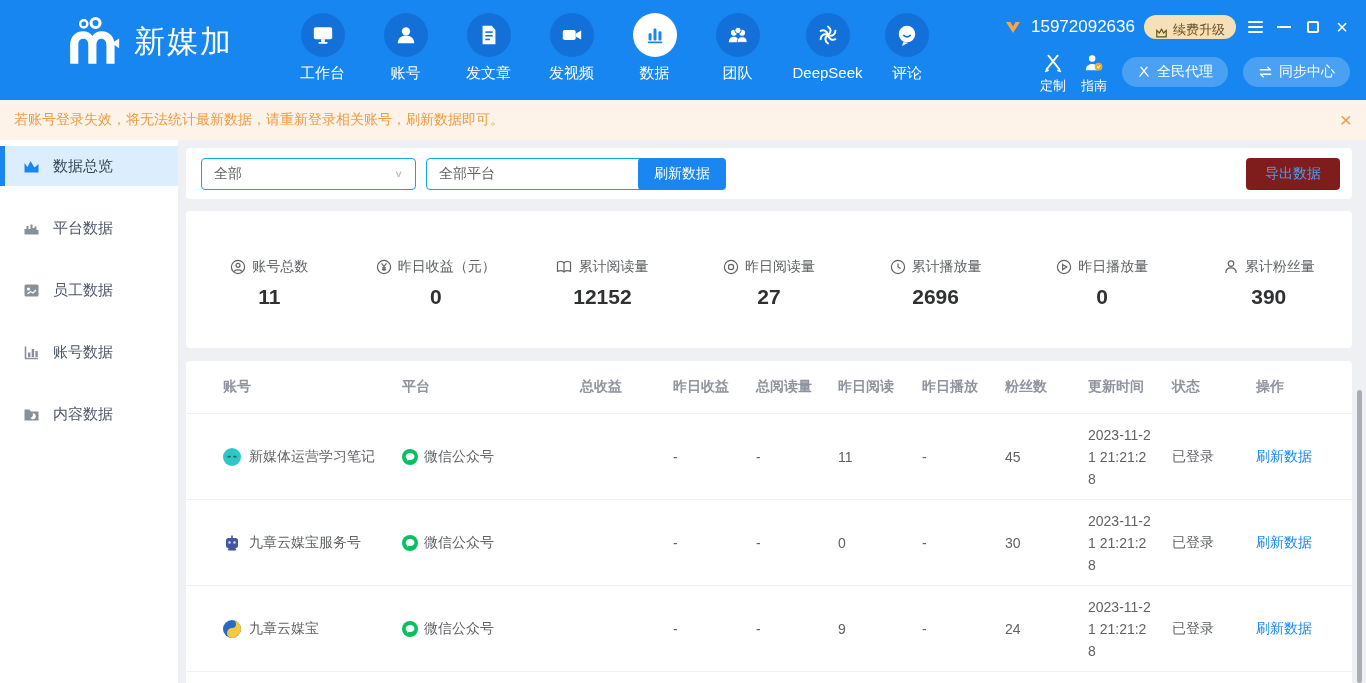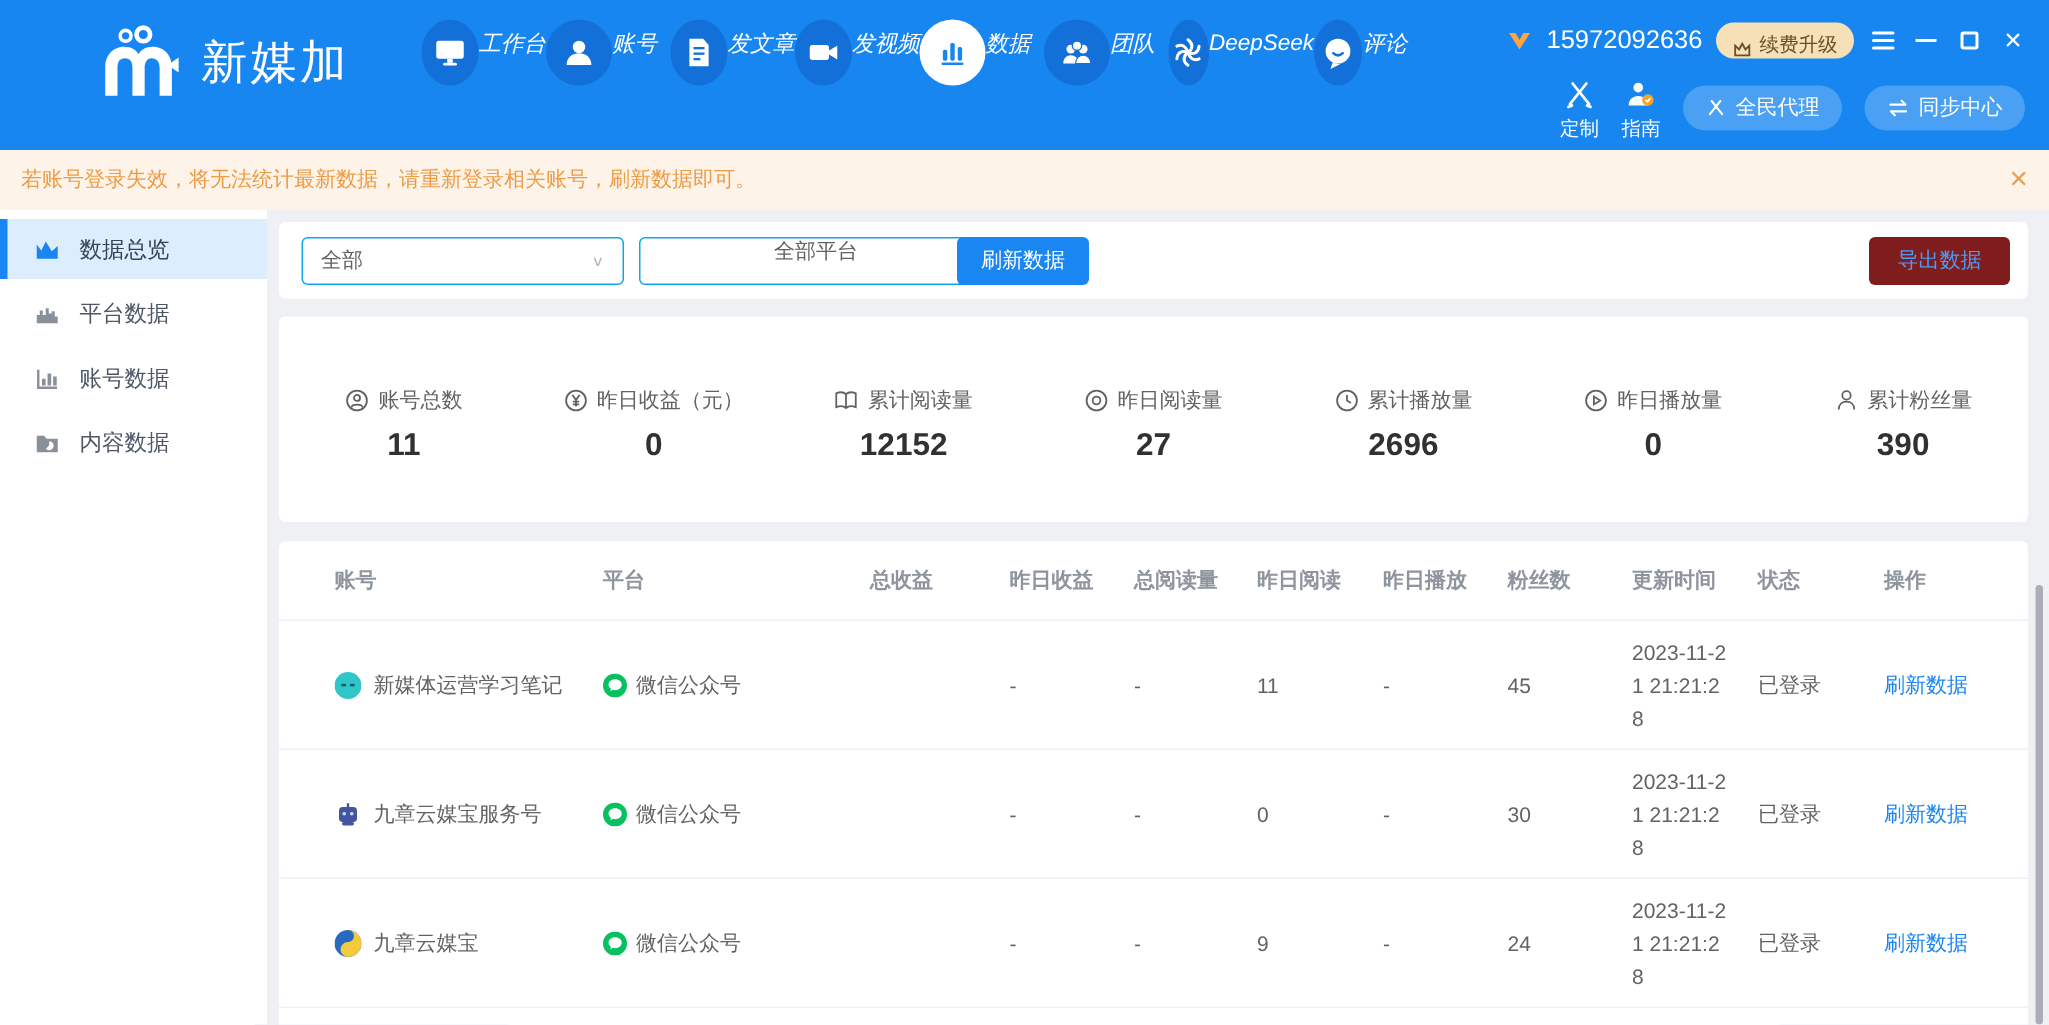--- a/index.html
+++ b/index.html
@@ -4,21 +4,21 @@
 <style>
   * { margin:0; padding:0; box-sizing:border-box; }
   html,body { width:1366px; height:683px; overflow:hidden; }
   body { position:relative; font-family:"Liberation Sans","DejaVu Sans",sans-serif; background:#eef0f4; }
 
   
   .topbar { position:absolute; left:0; top:0; width:1366px; height:100px; background:#1886f0; z-index:3; }
   .logo { position:absolute; left:62px; top:16px; display:flex; align-items:center; gap:14px; }
   .logo-text { color:#fff; font-size:31px; letter-spacing:2px; }
   .nav { position:absolute; left:281px; top:13px; display:flex; }
-  .nav-item { width:83px; display:flex; flex-direction:row; cursor:pointer;font-style:italic; }
+  .nav-item { width:83px; display:flex; flex-direction:column; align-items:center; cursor:pointer; }
   .nav-item.wide { width:97px; }
   .nav-item.narrow { width:62px; }
   .nav-circle { width:44px; height:44px; border-radius:50%; background:#1270d8; display:flex; align-items:center; justify-content:center; }
   .nav-item.active .nav-circle { background:#ffffff; }
   .nav-label { margin-top:7px; color:#fff; font-size:15px; white-space:nowrap; }
 
   .tr-row1 { position:absolute; right:14px; top:15px; display:flex; align-items:center; gap:9px; color:#fff; }
   .phone { font-size:17px; }
   .renew-badge { display:flex; align-items:flex-end; gap:5px; height:24px; padding:0 11px; border-radius:12px; background:#f5e0b8; color:#6a4f21; font-size:13px; cursor:pointer; }
   .winbtn { width:20px; height:20px; display:flex; align-items:center; justify-content:center; cursor:pointer; }
@@ -31,32 +31,32 @@
   .tr-row2 { position:absolute; right:16px; top:52px; display:flex; align-items:flex-start; gap:15px; }
   .mini-tool { display:flex; flex-direction:column; align-items:center; gap:3px; color:#fff; font-size:13px; cursor:pointer; }
   .pill-btn { margin-top:5px; height:30px; padding:0 15px; border-radius:16px; background:rgba(255,255,255,0.22); color:#fff; font-size:14px; display:flex; align-items:center; gap:6px; cursor:pointer; border:none; }
 
   
   .banner { position:absolute; left:0; top:100px; width:1366px; height:40px; background:#fdf3e8; color:#ef9b45; font-size:14px; display:flex; align-items:center; padding-left:14px; z-index:2; }
   .banner-close { position:absolute; right:14px; top:9px; font-size:21px; color:#ef9b45; cursor:pointer; line-height:1; }
 
   
   .sidebar { position:absolute; left:0; top:140px; bottom:0; width:178px; background:#fff; padding-top:6px; }
-  .side-item { height:40px; margin-bottom:3px; display:flex; align-items:center; gap:13px; padding-left:23px; font-size:15px; color:#4d5766; cursor:pointer; }
+  .side-item { height:40px; margin-bottom:22px; display:flex; align-items:center; gap:13px; padding-left:23px; font-size:15px; color:#4d5766; cursor:pointer; }
   .side-item.active { background:#dceefd; border-left:5px solid #1a86f2; padding-left:18px; color:#36435a; }
 
   
   .main { position:absolute; left:178px; top:140px; right:0; bottom:0; }
   .card { position:absolute; left:8px; right:14px; background:#fff; border-radius:4px; }
 
   .filter-card { top:8px; height:51px; }
   .select { position:absolute; top:10px; height:32px; border:1px solid #0ea5e9; border-radius:4px; background:#fff; color:#606266; font-size:14px; display:flex; align-items:center; padding:0 12px; cursor:pointer; }
   .select .chev { margin-left:auto; color:#b6bcc6; font-size:12px; transform:scaleY(.8); }
   .sel-1 { left:15px; width:215px; }
-  .sel-2 { left:240px; width:236px;flex-direction:column; }
+  .sel-2 { left:240px; width:236px; }
   .btn-refresh { position:absolute; left:452px; top:10px; width:88px; height:32px; background:#1a86f2; color:#fff; font-size:14px; border:none; border-radius:4px; cursor:pointer; }
   .btn-export { position:absolute; right:12px; top:10px; width:94px; height:32px; background:#7f1d1d; color:#4f9cf8; font-size:14px; border:none; border-radius:4px; cursor:pointer; }
 
   .stats-card { top:71px; height:137px; display:flex; padding-top:47px; }
   .stat { flex:1; text-align:center; }
   .stat-label { display:flex; align-items:center; justify-content:center; gap:6px; color:#606266; font-size:14px; white-space:nowrap; }
   .stat-value { margin-top:9px; font-size:21px; font-weight:bold; color:#303133; }
 
   .table-card { top:221px; height:360px; overflow:hidden; }
   .t-grid { display:grid; grid-template-columns:179px 178px 93px 83px 82px 84px 83px 83px 84px 84px 1fr; align-items:center; padding:0 24px 0 37px; }
@@ -281,20 +281,30 @@
     </span>
     <span>数据总览</span>
   </div>
   <div class="side-item">
     <span>
       <svg width="17" height="15" viewBox="0 0 16 15">
           <path d="M1 13.5 V8 h2 V5 h2 v3 h2 V3.5 h2 V7 h2 V5.5 h2 V9 h2 v4.5 Z" fill="#8a9099"></path>
         </svg>
     </span>
     <span>平台数据</span>
+  </div>
+  <div class="side-item">
+    <span>
+      <svg width="17" height="15" viewBox="0 0 16 15">
+          <rect x="1" y="1.5" width="14" height="12" rx="1.5" fill="#8a9099"></rect>
+          <circle cx="5" cy="6" r="1.6" fill="#fff"></circle>
+          <path d="M4 11 l3-2.5 2.5 1.5 3-3" stroke="#fff" stroke-width="1.3" fill="none"></path>
+        </svg>
+    </span>
+    <span>员工数据</span>
   </div>
   <div class="side-item">
     <span>
       <svg width="17" height="15" viewBox="0 0 16 15">
           <path d="M2 1.5 v12 h12.5" stroke="#8a9099" stroke-width="1.6" fill="none"></path>
           <rect x="4.5" y="7.5" width="2.4" height="4.5" fill="#8a9099"></rect>
           <rect x="8.2" y="4" width="2.4" height="8" fill="#8a9099"></rect>
           <rect x="11.9" y="6" width="2.4" height="6" fill="#8a9099"></rect>
         </svg>
     </span>

